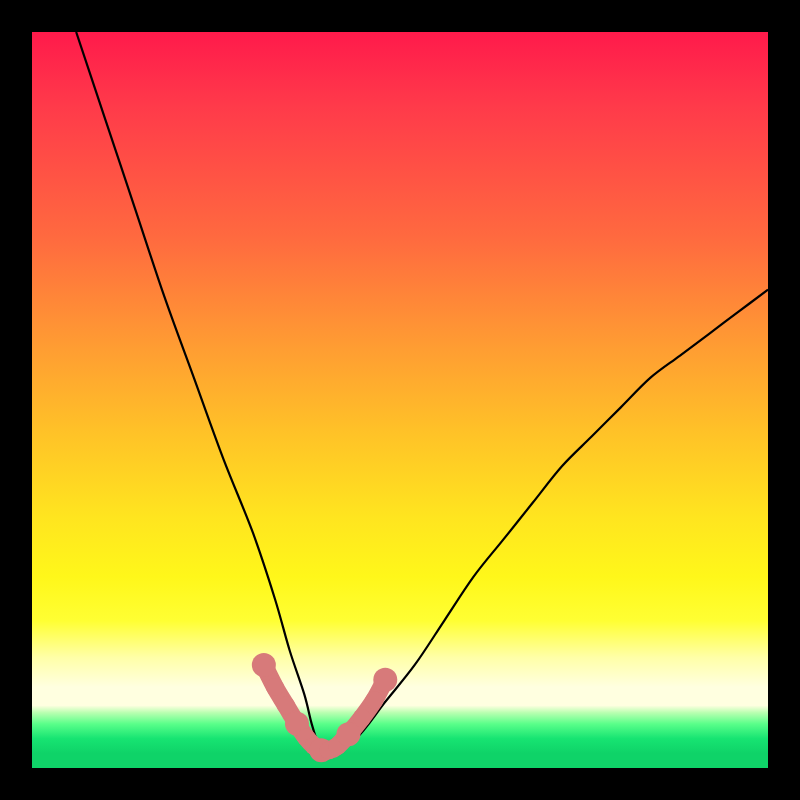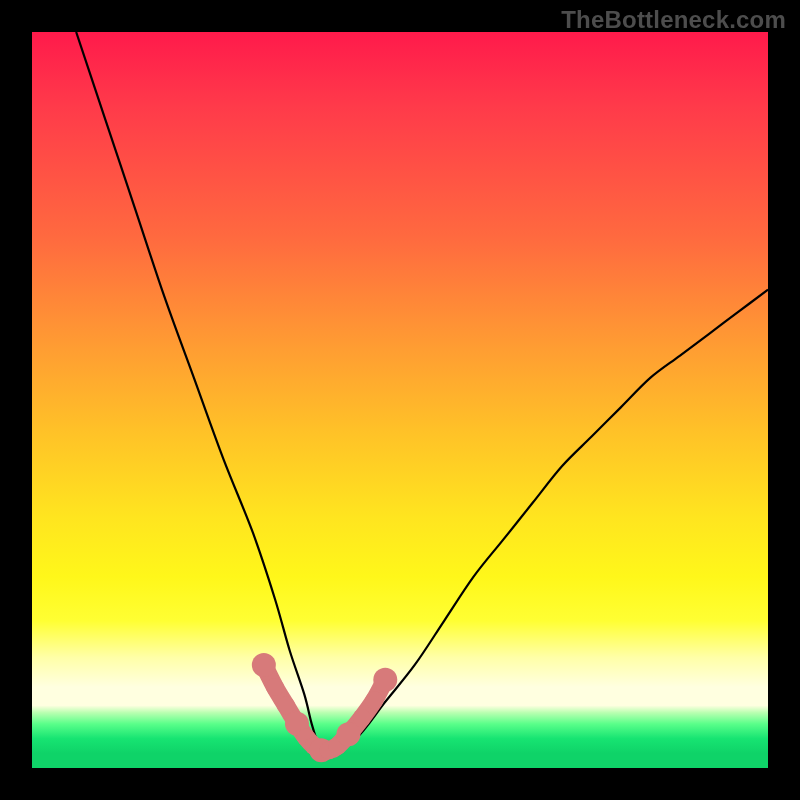--- a/index.html
+++ b/index.html
@@ -61,21 +61,20 @@
     left: 0;
     top: 0;
     width: 736px;
     height: 736px;
   }
 </style>
 </head>
 <body>
 
 <div class="frame">
-  <div class="watermark">TheBottleneck.com</div>
   <div class="plot">
     <svg class="curves" viewBox="0 0 736 736" preserveAspectRatio="none">
       <path fill="none" stroke="#000" stroke-width="2.2" d="M 44.16 0.00 C 49.07 14.72, 63.79 58.88, 73.60 88.32 C 83.41 117.76, 93.23 147.20, 103.04 176.64 C 112.85 206.08, 122.67 236.75, 132.48 264.96 C 142.29 293.17, 152.11 318.93, 161.92 345.92 C 171.73 372.91, 181.55 401.12, 191.36 426.88 C 201.17 452.64, 212.21 477.17, 220.80 500.48 C 229.39 523.79, 236.75 547.09, 242.88 566.72 C 249.01 586.35, 252.69 602.29, 257.60 618.24 C 262.51 634.19, 268.64 650.13, 272.32 662.40 C 276.00 674.67, 277.23 683.25, 279.68 691.84 C 282.13 700.43, 284.59 709.01, 287.04 713.92 C 289.49 718.83, 288.27 722.51, 294.40 721.28 C 300.53 720.05, 314.03 715.15, 323.84 706.56 C 333.65 697.97, 343.47 682.03, 353.28 669.76 C 363.09 657.49, 372.91 646.45, 382.72 632.96 C 392.53 619.47, 402.35 603.52, 412.16 588.80 C 421.97 574.08, 431.79 558.13, 441.60 544.64 C 451.41 531.15, 461.23 520.11, 471.04 507.84 C 480.85 495.57, 490.67 483.31, 500.48 471.04 C 510.29 458.77, 520.11 445.28, 529.92 434.24 C 539.73 423.20, 549.55 414.61, 559.36 404.80 C 569.17 394.99, 578.99 385.17, 588.80 375.36 C 598.61 365.55, 608.43 354.51, 618.24 345.92 C 628.05 337.33, 637.87 331.20, 647.68 323.84 C 657.49 316.48, 667.31 309.12, 677.12 301.76 C 686.93 294.40, 696.75 287.04, 706.56 279.68 C 716.37 272.32, 731.09 261.28, 736.00 257.60"></path>
       <g fill="#d77a7a" stroke="#d77a7a" stroke-width="0">
           <path d="M 231.84 632.96 C 233.68 636.64, 239.20 648.29, 242.88 655.04 C 246.56 661.79, 250.24 667.31, 253.92 673.44 C 257.60 679.57, 261.65 686.57, 264.96 691.84 C 268.27 697.11, 270.97 701.41, 273.79 705.09 C 276.61 708.77, 279.31 711.71, 281.89 713.92 C 284.46 716.13, 286.79 717.60, 289.25 718.34 C 291.70 719.07, 293.91 719.07, 296.61 718.34 C 299.31 717.60, 302.13 716.62, 305.44 713.92 C 308.75 711.22, 312.43 706.81, 316.48 702.14 C 320.53 697.48, 325.43 691.59, 329.73 685.95 C 334.02 680.31, 338.31 674.67, 342.24 668.29 C 346.17 661.91, 351.44 651.11, 353.28 647.68" fill="none" stroke="#d77a7a" stroke-width="18" stroke-linecap="round" stroke-linejoin="round"></path>
           <circle cx="231.84" cy="632.96" r="12" fill="#d77a7a"></circle>
           <circle cx="242.88" cy="655.04" r="9" fill="#d77a7a"></circle>
           <circle cx="253.92" cy="673.44" r="9" fill="#d77a7a"></circle>
           <circle cx="264.96" cy="691.84" r="12" fill="#d77a7a"></circle>
           <circle cx="273.79" cy="705.09" r="9" fill="#d77a7a"></circle>

